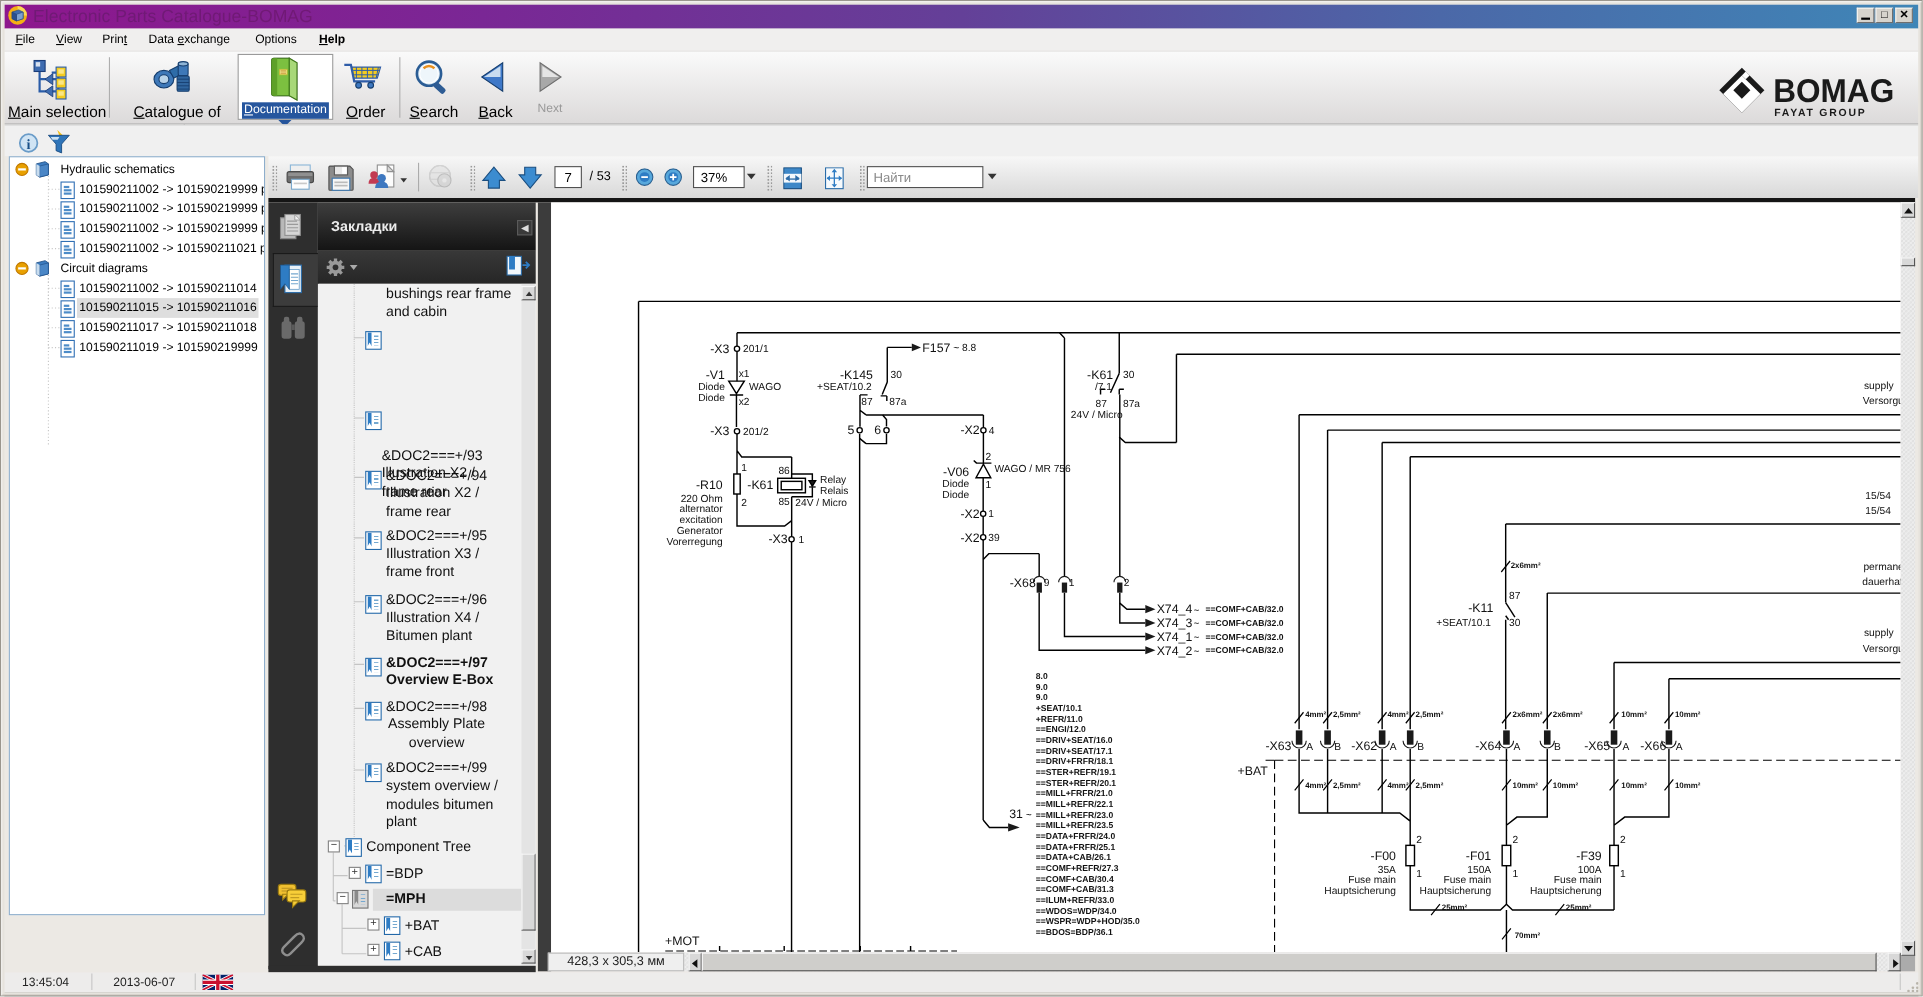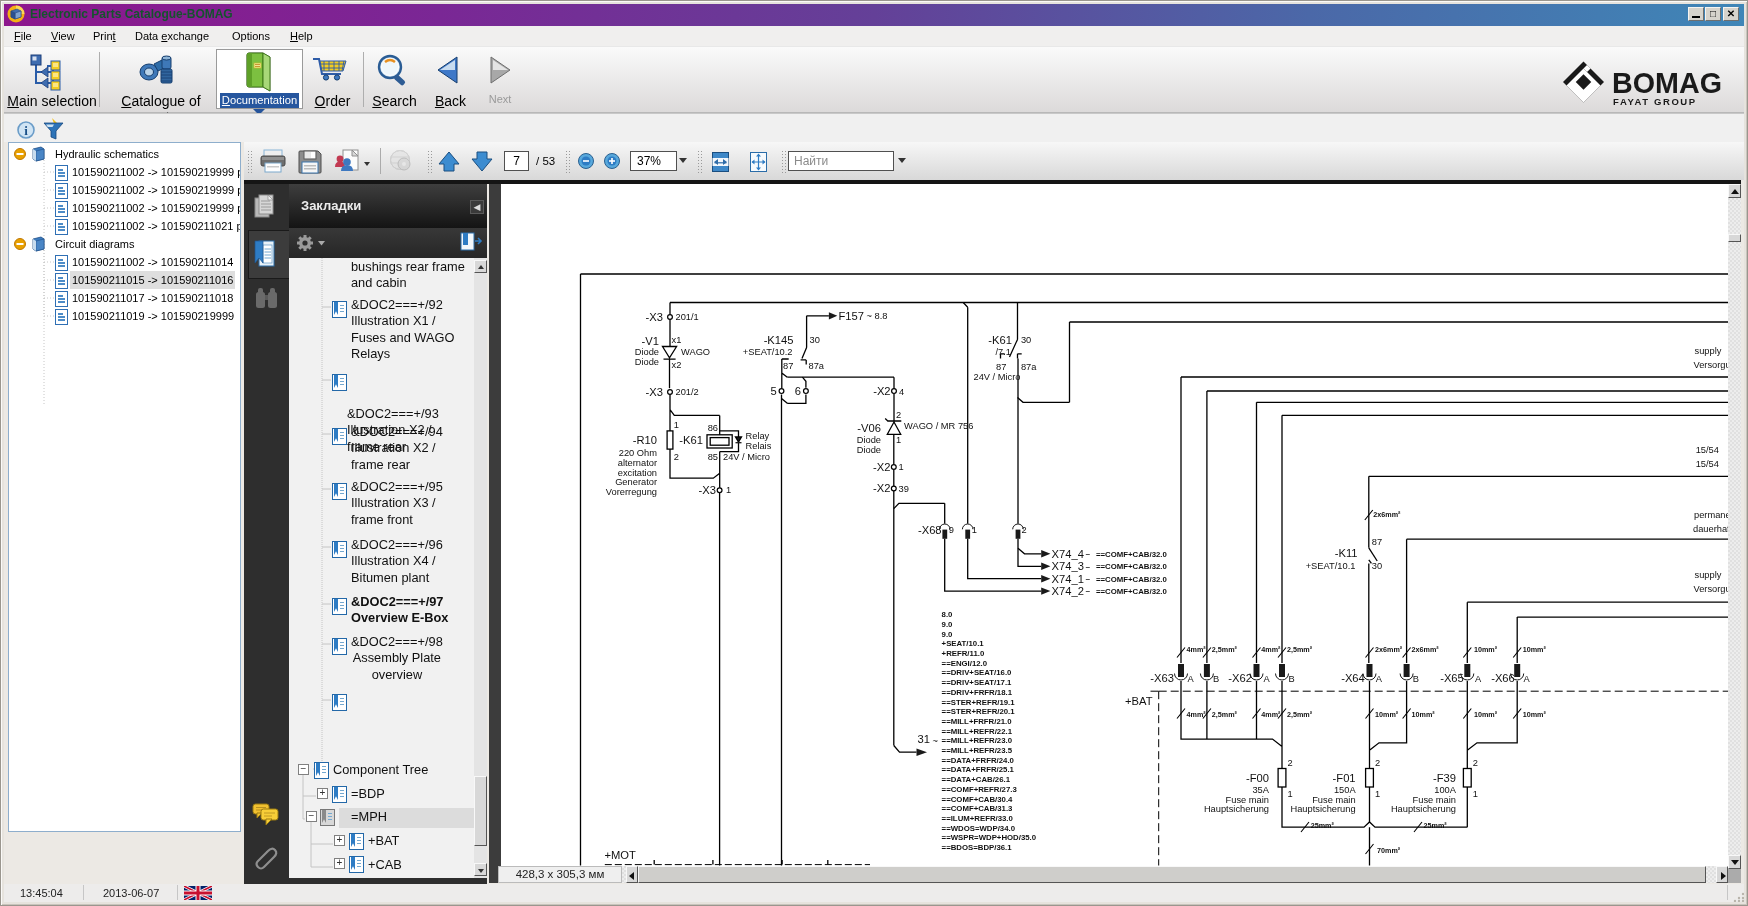--- a/index.html
+++ b/index.html
@@ -1,21 +1,21 @@
 <!DOCTYPE html>
 <html><head>
 <meta charset="utf-8">
 <style>
 html,body{margin:0;padding:0;}
 body{width:1748px;height:906px;position:relative;overflow:hidden;font-family:"Liberation Sans",sans-serif;background:#ECE9E4;}
 .abs{position:absolute;}
 
 #winborder{left:0;top:0;width:1748px;height:906px;border:1px solid #9A968E;box-sizing:border-box;box-shadow:inset 1px 1px 0 #FBFAF8, inset -1px -1px 0 #C8C4BC, inset 3px 3px 0 #E6E3DD, inset -3px -3px 0 #E6E3DD;z-index:50;pointer-events:none;}
 #titlebar{left:4px;top:4px;width:1740px;height:22px;background:linear-gradient(90deg,#8D178D 0%,#7A2795 25%,#644098 50%,#4B68A8 75%,#3F86B7 100%);}
-#titletext{left:30px;top:7px;color:#14532d;font-weight:bold;font-size:12px;}
+#titletext{left:30px;top:7px;color:#701a75;font-weight:normal;font-size:16px;}
 .winbtn{top:7px;width:16px;height:14px;background:#D6D3CC;border:1px solid;border-color:#F5F4F1 #6E6E6E #6E6E6E #F5F4F1;box-sizing:border-box;text-align:center;line-height:11px;font-size:10px;font-weight:bold;color:#000;}
 #menubar{left:4px;top:26px;width:1740px;height:20px;background:#F0EFEE;font-size:11px;color:#000;}
 .mi{position:absolute;top:4px;}
 .ul{text-decoration:underline;}
 #toolbar{left:4px;top:46px;width:1740px;height:67px;background:linear-gradient(#FAFAFA,#DCDADA);border-top:1px solid #E8E8E8;border-bottom:1px solid #B8B8B8;box-sizing:border-box;}
 .tsep{position:absolute;top:5px;width:1px;height:55px;background:#AEAEae;}
 .tlabel{position:absolute;top:46px;font-size:14px;color:#000;text-align:center;}
 .tlabelg{position:absolute;top:46px;font-size:11px;color:#9A9A9A;text-align:center;}
 #docbtn{left:212px;top:2px;width:87px;height:60px;background:#fff;border:1px solid #9A9A9A;box-sizing:border-box;}
 #docsel{left:216px;top:46px;width:79px;height:15px;background:#26569E;color:#fff;font-size:11.2px;text-align:center;line-height:15px;}
@@ -74,21 +74,21 @@
     <span style="position:absolute;left:3px;bottom:2px;width:8px;height:2px;background:#000;"></span>
   </div>
 <div class="abs winbtn" style="left:1705px;">□</div>
 <div class="abs winbtn" style="left:1723px;">✕</div>
 <div id="menubar" class="abs">
  <span class="mi" style="left:10px;"><span class="ul">F</span>ile</span>
  <span class="mi" style="left:47px;"><span class="ul">V</span>iew</span>
  <span class="mi" style="left:89px;">Prin<span class="ul">t</span></span>
  <span class="mi" style="left:131px;">Data <span class="ul">e</span>xchange</span>
  <span class="mi" style="left:228px;">Options</span>
- <span class="mi" style="left:286px;"><span class="ul">H</span>elp</span>
+ <span class="mi" style="left:286px;font-weight:bold;"><span class="ul">H</span>elp</span>
 </div>
 <div id="toolbar" class="abs">
  <div class="tsep" style="left:95px;"></div>
  <div class="tsep" style="left:359px;"></div>
  <div id="docbtn" class="abs"></div>
  <div class="tlabel" style="left:0px;width:96px;"><span class="ul">M</span>ain selection</div>
  <div class="tlabel" style="left:101px;width:112px;"><span class="ul">C</span>atalogue of parts</div>
  <div id="docsel" class="abs"><span class="ul">D</span>ocumentation</div>
  <div id="doctri" class="abs"></div>
  <div class="tlabel" style="left:301px;width:55px;"><span class="ul">O</span>rder</div>
@@ -413,21 +413,20 @@
    <path d="M33,0 V511" stroke-dasharray="1,1"></path>
    <path d="M33,49 H42 M33,122 H42 M33,176 H42 M33,231 H42 M33,289 H42 M33,346 H42 M33,386 H42 M33,442 H42 M33,511 H24"></path>
    <path d="M14,516 V561 M14,538 H27 M14,561 H16"></path>
    <path d="M22,561 V609 M22,586 H44 M22,609 H44"></path>
   </g>
  </svg>
  <div class="bmtxt" style="left:62px;top:1px;">bushings rear frame<br>and cabin</div>
  <div class="bmk" style="left:43px;top:43px;">
       <b></b>
     </div>
- <div class="bmtxt" style="left:62px;top:39px;">&amp;DOC2===+/92<br>Illustration X1 /<br>Fuses and WAGO<br>Relays</div>
  <div class="bmk" style="left:43px;top:116px;">
       <b></b>
     </div>
  <div class="bmtxt" style="left:58px;top:112px;margin-top:36px;">&amp;DOC2===+/93<br>Illustration X2 /<br>frame rear</div>
  <div class="bmk" style="left:43px;top:170px;">
       <b></b>
     </div>
  <div class="bmtxt" style="left:62px;top:166px;">&amp;DOC2===+/94<br>Illustration X2 /<br>frame rear</div>
  <div class="bmk" style="left:43px;top:225px;">
       <b></b>
@@ -441,36 +440,37 @@
       <b></b>
     </div>
  <div class="bmtxt" style="left:62px;top:336px;font-weight:bold;">&amp;DOC2===+/97<br>Overview E-Box</div>
  <div class="bmk" style="left:43px;top:380px;">
       <b></b>
     </div>
  <div class="bmtxt" style="left:62px;top:376px;text-align:center;">&amp;DOC2===+/98<br>Assembly Plate<br>overview</div>
  <div class="bmk" style="left:43px;top:436px;">
       <b></b>
     </div>
+ <div class="bmtxt" style="left:62px;top:432px;">&amp;DOC2===+/99<br>system overview /<br>modules bitumen<br>plant</div>
  <div class="pm" style="left:9px;top:506px;">−</div>
  <div class="bmk" style="left:25px;top:504px;">
       <b></b>
     </div>
  <div class="bmtxt" style="left:44px;top:504px;">Component Tree</div>
  <div class="pm" style="left:28px;top:530px;">+</div>
  <div class="bmk" style="left:43px;top:528px;">
       <b></b>
     </div>
  <div class="bmtxt" style="left:62px;top:528px;">=BDP</div>
  <div class="abs" style="left:50px;top:550px;width:140px;height:20px;background:#DCDCDC;"></div>
  <div class="pm" style="left:17px;top:553px;">−</div>
  <div class="bmk" style="left:31px;top:551px;background:#D8D8D8;border-color:#777;">
       <b style="background:#8A8A8A;"></b>
     </div>
- <div class="bmtxt" style="left:62px;top:551px;">=MPH</div>
+ <div class="bmtxt" style="left:62px;top:551px;font-weight:bold;">=MPH</div>
  <div class="pm" style="left:45px;top:577px;">+</div>
  <div class="bmk" style="left:60px;top:575px;">
       <b></b>
     </div>
  <div class="bmtxt" style="left:79px;top:575px;">+BAT</div>
  <div class="pm" style="left:45px;top:600px;">+</div>
  <div class="bmk" style="left:60px;top:598px;">
       <b></b>
     </div>
  <div class="bmtxt" style="left:79px;top:599px;">+CAB</div>

